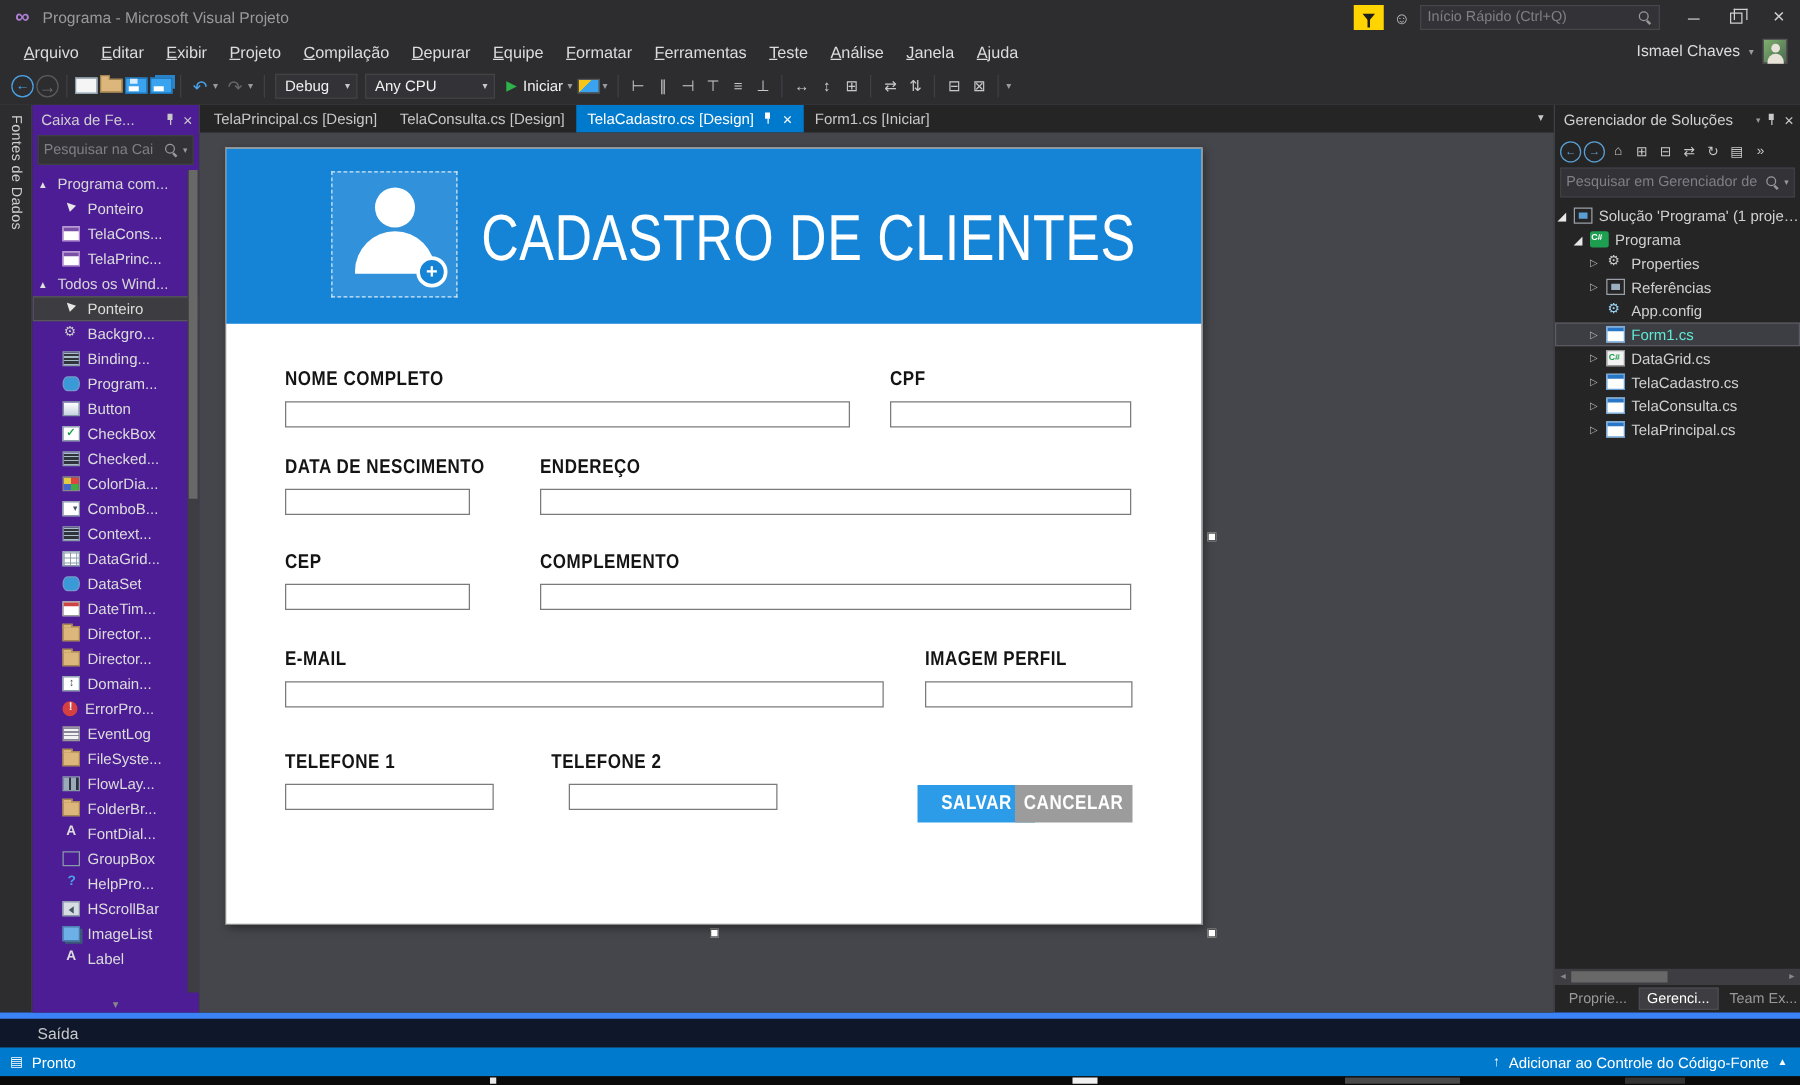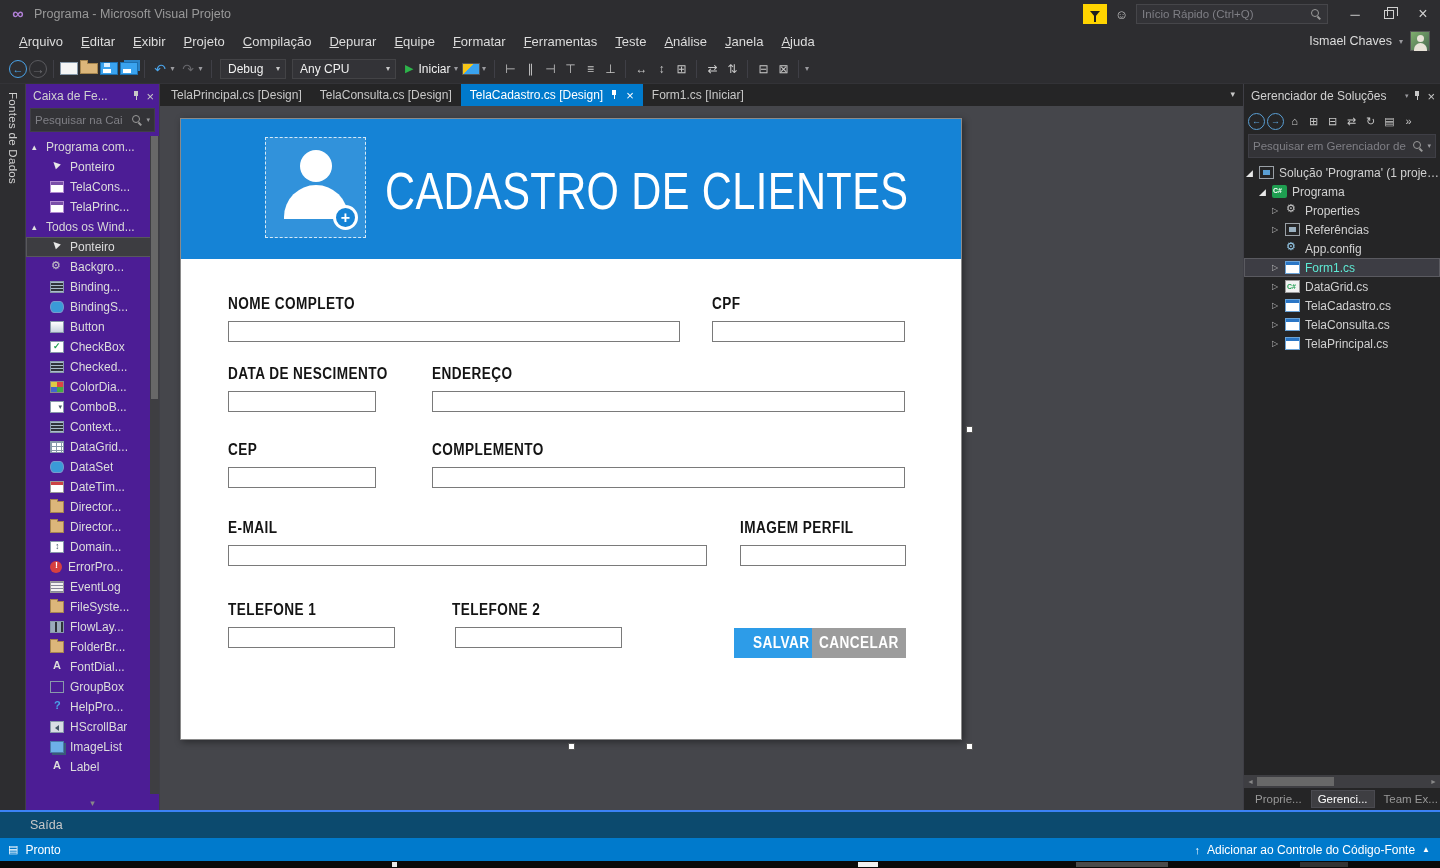--- a/index.html
+++ b/index.html
@@ -174,21 +174,21 @@
   .sx-csfile::after { content:'C#'; color:#1e9e50; font-size:7px; font-weight:700; position:absolute; left:1px; top:2px; }
   .sol-hscroll { height:13px; background:#3e3e42; display:flex; align-items:center; flex:none; }
   .hs-arrow { width:13px; text-align:center; font-size:7px; color:#888; }
   .hs-track { flex:1; height:100%; position:relative; }
   .hs-thumb { position:absolute; left:0; top:2px; bottom:2px; width:45%; background:#686868; }
   .sol-tabs { height:22px; display:flex; align-items:center; padding-left:4px; gap:2px; flex:none; }
   .btab { padding:3px 7px; font-size:11.5px; color:#999; white-space:nowrap; }
   .btab.active { color:#ffffff; background:#3e3e42; outline:1px solid #4a4a50; outline-offset:-1px; }
 
   
-  .output-row { height:28px; background:#0c4a6e; border-top:2px solid #3b82f6; display:flex; align-items:center; padding-left:30px; color:#c8c8c8; font-size:12.5px; flex:none;text-align:right; }
+  .output-row { height:28px; background:#0f172a; border-top:5px solid #3b82f6; display:flex; align-items:center; padding-left:30px; color:#c8c8c8; font-size:12.5px; flex:none;text-align:right; }
   .statusbar { height:23px; background:#007acc; color:#ffffff; display:flex; align-items:center; padding:0 10px 0 8px; font-size:12px; flex:none; }
   .sb-icon { font-size:11px; margin-right:7px; }
   .sb-right { margin-left:auto; display:flex; align-items:center; gap:7px; }
   .sb-up { font-size:11px; }
   .sb-collapse { font-size:8px; }
   .taskbar { height:7px; background:#0a0a0a; position:relative; flex:none; }
   .tkblock { position:absolute; top:1px; bottom:1px; }
 </style>
 </head>
 <body>
@@ -334,21 +334,21 @@
           <div class="tb-row">
             <span class="tx tx-gear"></span>
             <span class="tb-lb">Backgro...</span>
           </div>
           <div class="tb-row">
             <span class="tx tx-list"></span>
             <span class="tb-lb">Binding...</span>
           </div>
           <div class="tb-row">
             <span class="tx tx-db"></span>
-            <span class="tb-lb">BindingS...</span>
+            <span class="tb-lb">Program...</span>
           </div>
           <div class="tb-row">
             <span class="tx tx-btn"></span>
             <span class="tb-lb">Button</span>
           </div>
           <div class="tb-row">
             <span class="tx tx-check"></span>
             <span class="tb-lb">CheckBox</span>
           </div>
           <div class="tb-row">
@@ -484,21 +484,21 @@
               <div class="f-label" style="left: 47px; top: 322px;"><span class="cond">CEP</span></div>
               <input class="f-input" style="left: 47px; top: 348px; width: 148px;">
               <div class="f-label" style="left: 251px; top: 322px;"><span class="cond">COMPLEMENTO</span></div>
               <input class="f-input" style="left: 251px; top: 348px; width: 473px;">
               <div class="f-label" style="left: 47px; top: 400px;"><span class="cond">E-MAIL</span></div>
               <input class="f-input" style="left: 47px; top: 426px; width: 479px;">
               <div class="f-label" style="left: 559px; top: 400px;"><span class="cond">IMAGEM PERFIL</span></div>
               <input class="f-input" style="left: 559px; top: 426px; width: 166px;">
               <div class="f-label" style="left: 47px; top: 482px;"><span class="cond">TELEFONE 1</span></div>
               <input class="f-input" style="left: 47px; top: 508px; width: 167px;">
-              <div class="f-label" style="left: 271px; top: 482px;"><span class="cond">TELEFONE 2</span></div>
+              <div class="f-label" style="left: 260px; top: 482px;"><span class="cond">TELEFONE 2</span></div>
               <input class="f-input" style="left: 274px; top: 508px; width: 167px;">
             </div>
           <div class="form-btn btn-salvar">
               <span class="cond">SALVAR</span>
             </div>
           <div class="form-btn btn-cancelar">
               <span class="cond">CANCELAR</span>
             </div>
         </div>
         <div class="handle" style="left:806px;top:320px"></div>

